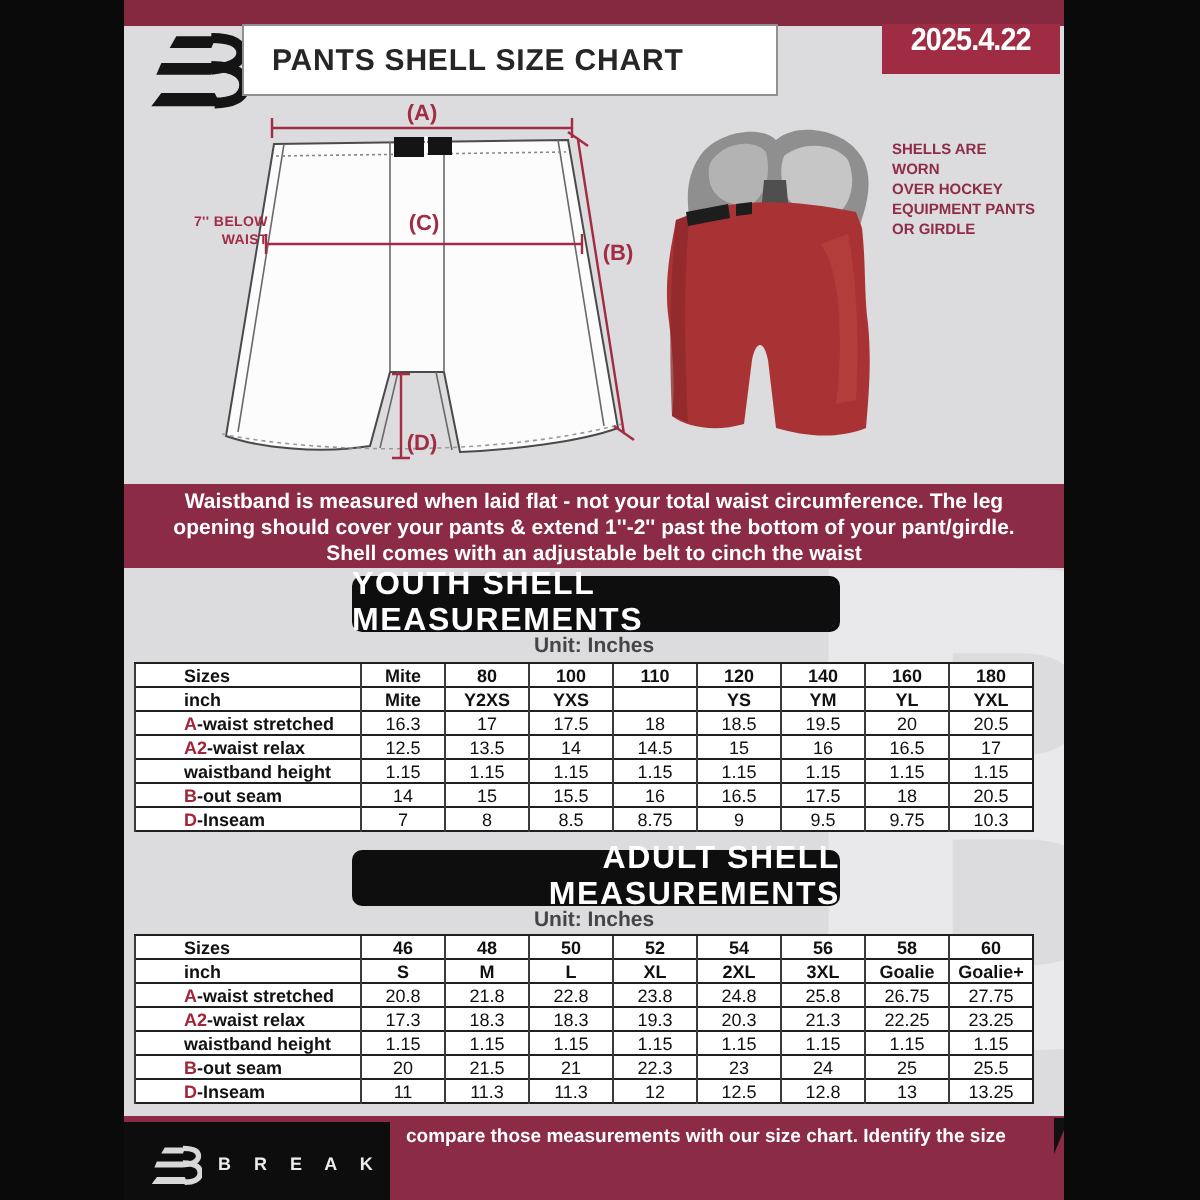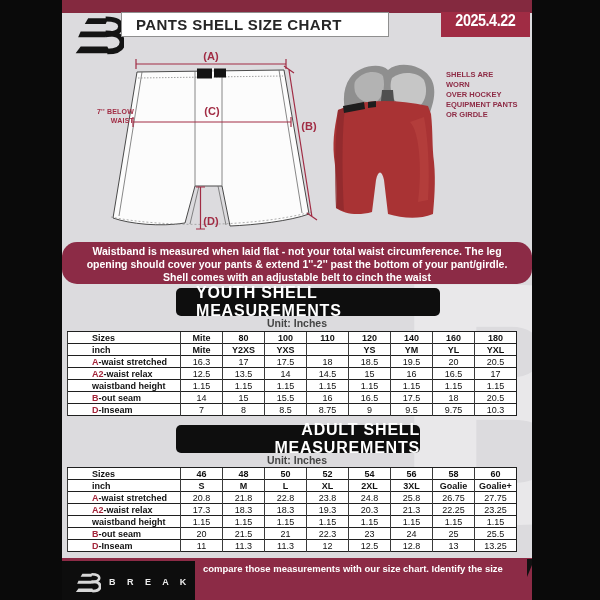--- a/index.html
+++ b/index.html
@@ -3,33 +3,33 @@
 <meta charset="utf-8">
 <style>
   html,body{margin:0;padding:0;}
   body{width:600px;height:600px;background:#0a0a0a;position:relative;overflow:hidden;
        font-family:"Liberation Sans",sans-serif;}
   .content{position:absolute;left:62px;top:0;width:470px;height:600px;background:#dcdbde;overflow:hidden;}
   .wm{position:absolute;left:322px;top:246px;font-size:330px;line-height:1;font-weight:bold;
       font-family:"DejaVu Sans",sans-serif;color:#ffffff;opacity:.38;z-index:0;}
   .layer{position:absolute;z-index:1;}
   .topbar{left:0;top:0;width:470px;height:13px;background:#84293f;}
-  .titlebox{left:59px;top:12px;width:268px;height:25px;background:#ffffff;border:1px solid #8f8f8f;
+  .titlebox{left:59px;top:12px;width:268px;height:36px;background:#ffffff;border:1px solid #8f8f8f;
             display:flex;align-items:center;padding-left:14px;box-sizing:border-box;
             font-size:15px;font-weight:bold;color:#262626;letter-spacing:.4px;}
   .datebox{left:379px;top:12px;width:89px;height:25px;background:#a02c44;color:#fff;
            display:flex;align-items:flex-start;justify-content:center;font-size:16px;font-weight:bold;
            transform-origin:center;}
   .datebox span{display:inline-block;transform:scaleX(.9);letter-spacing:-.5px;}
   .logo{left:12px;top:8px;width:50px;height:52px;}
   .waistnote{left:20px;top:107px;width:52px;text-align:right;font-size:7px;font-weight:bold;
              color:#a12c44;line-height:9px;letter-spacing:.2px;}
   .sidenote{left:384px;top:70px;width:72px;font-size:7.5px;font-weight:bold;color:#8e2c46;line-height:10px;}
   .notice{left:0;top:242px;width:470px;height:42px;background:#8c2b46;color:#fff;text-align:center;
-          font-size:10.5px;font-weight:bold;line-height:13px;padding-top:3px;box-sizing:border-box;border-radius:15px;}
+          font-size:10.5px;font-weight:bold;line-height:13px;padding-top:3px;box-sizing:border-box;}
   .secHead{left:114px;width:244px;height:28px;background:#0e0e0e;border-radius:5px;color:#fff;
            display:flex;align-items:center;justify-content:center;font-size:16px;font-weight:bold;
            letter-spacing:.8px;}
   .unit{left:0;width:470px;text-align:center;font-size:10.5px;font-weight:bold;color:#454545;}
   table.sz{left:5px;width:450px;border-collapse:collapse;table-layout:fixed;background:#ffffff;
            border:1.5px solid #1f1f1f;}
   table.sz td{border-left:1px solid #3a3a3a;border-top:1.4px solid #1f1f1f;height:11px;
               font-size:9px;color:#111;text-align:center;padding:0;overflow:hidden;white-space:nowrap;}
   table.sz td.lbl{text-align:left;padding-left:24px;font-weight:bold;}
   table.sz tr.hdr td{font-weight:bold;}
@@ -112,21 +112,21 @@
     <div>EQUIPMENT PANTS</div>
     <div>OR GIRDLE</div>
   </div>
 
   <div class="layer notice">
     <div>Waistband is measured when laid flat - not your total waist circumference. The leg</div>
     <div>opening should cover your pants &amp; extend 1''-2'' past the bottom of your pant/girdle.</div>
     <div>Shell comes with an adjustable belt to cinch the waist</div>
   </div>
 
-  <div class="layer secHead" style="top:288px;padding-left:20px;">YOUTH SHELL MEASUREMENTS</div>
+  <div class="layer secHead" style="top:288px;">YOUTH SHELL MEASUREMENTS</div>
   <div class="layer unit" style="top:317px;">Unit: Inches</div>
   <table class="layer sz" style="top:331px;">
     <colgroup>
         <col style="width:113px">
         <col>
         <col>
         <col>
         <col>
         <col>
         <col>

